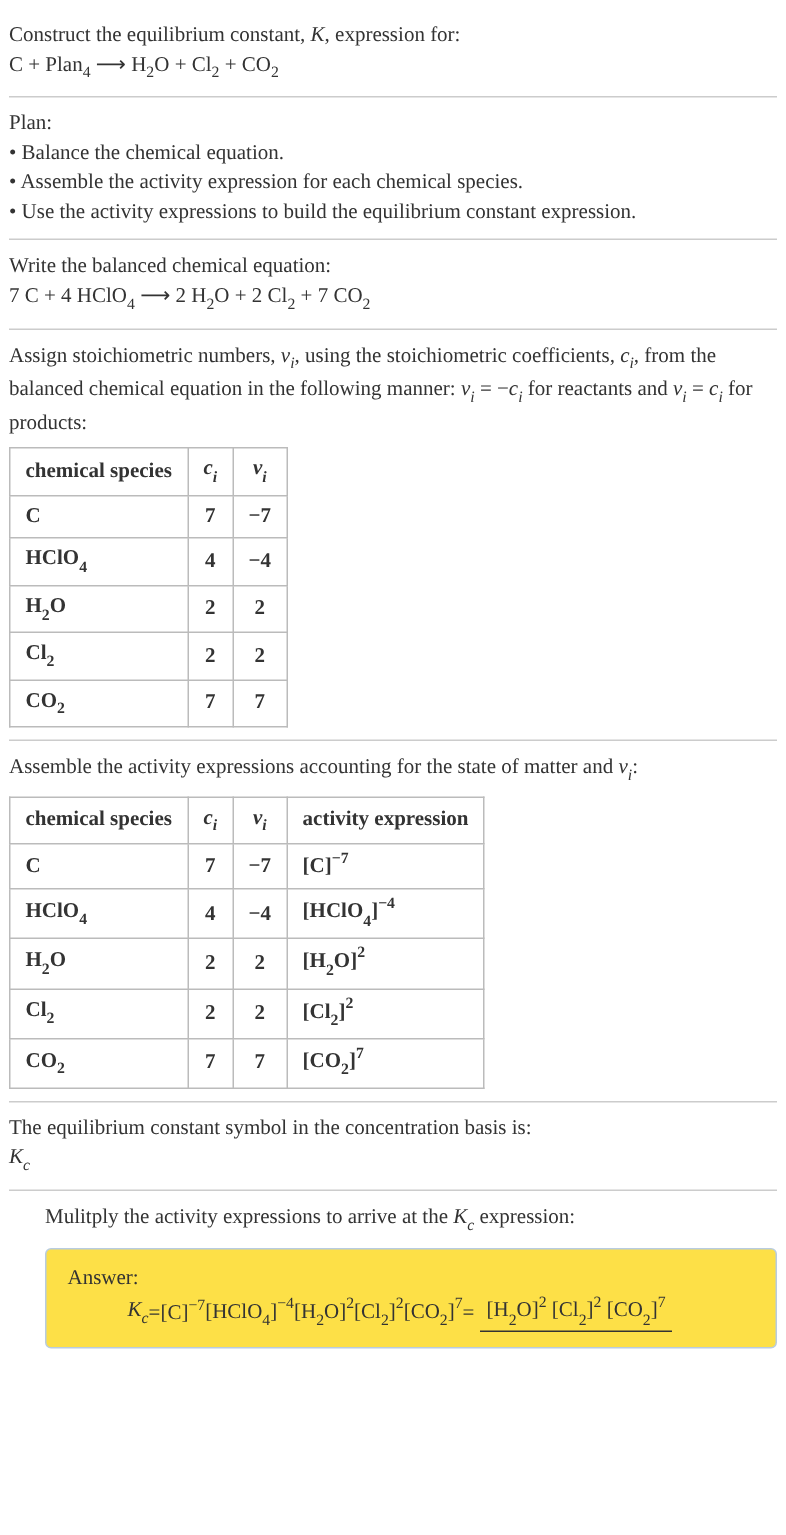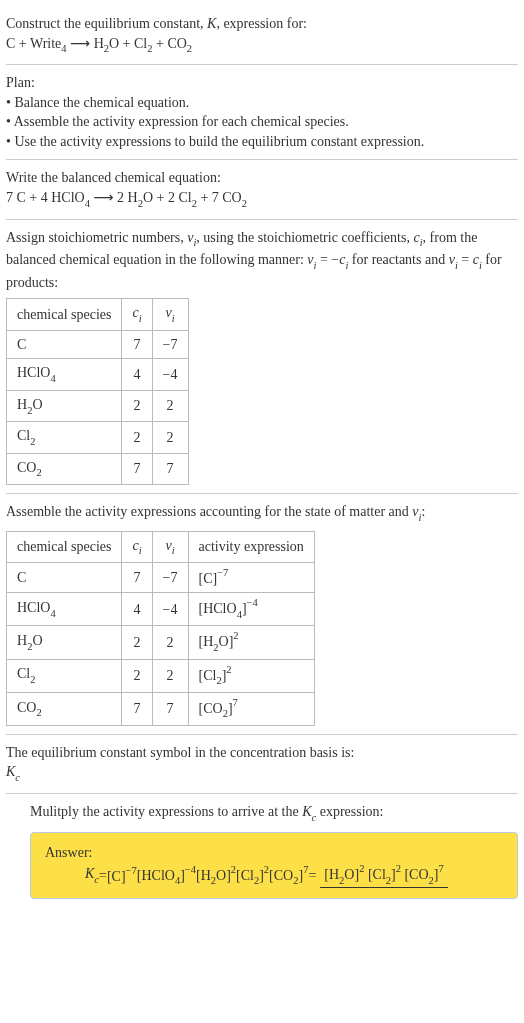--- a/index.html
+++ b/index.html
@@ -36,21 +36,21 @@
     font-style: italic;
   }
   table {
     border-collapse: collapse;
     margin-top: 6px;
   }
   th, td {
     border: 1px solid #bbb;
     padding: 4px 10px;
     text-align: left;
-    font-weight: normal;
+    font-weight: bold;
   }
   th {
     background: #fff;
   }
   td.center, th.center {
     text-align: center;
   }
   .answer-box {
     background: #fde047;
     border: 1px solid #b8cce0;
@@ -83,21 +83,21 @@
   }
 </style>
 </head>
 <body>
 
 <div class="section">
   <div>
     <span>Construct the equilibrium constant, </span><span class="italic">K</span><span>, expression for:</span>
   </div>
   <div>
-    <span>C + Write</span><span class="sub">4</span><span> ⟶ </span><span>H</span><span class="sub">2</span><span>O + Cl</span><span class="sub">2</span><span> + CO</span><span class="sub">2</span>
+    <span>C + Plan</span><span class="sub">4</span><span> ⟶ </span><span>H</span><span class="sub">2</span><span>O + Cl</span><span class="sub">2</span><span> + CO</span><span class="sub">2</span>
   </div>
 </div>
 
 <div class="section">
   <div>Plan:</div>
   <div>• Balance the chemical equation.</div>
   <div>• Assemble the activity expression for each chemical species.</div>
   <div>• Use the activity expressions to build the equilibrium constant expression.</div>
 </div>
 

